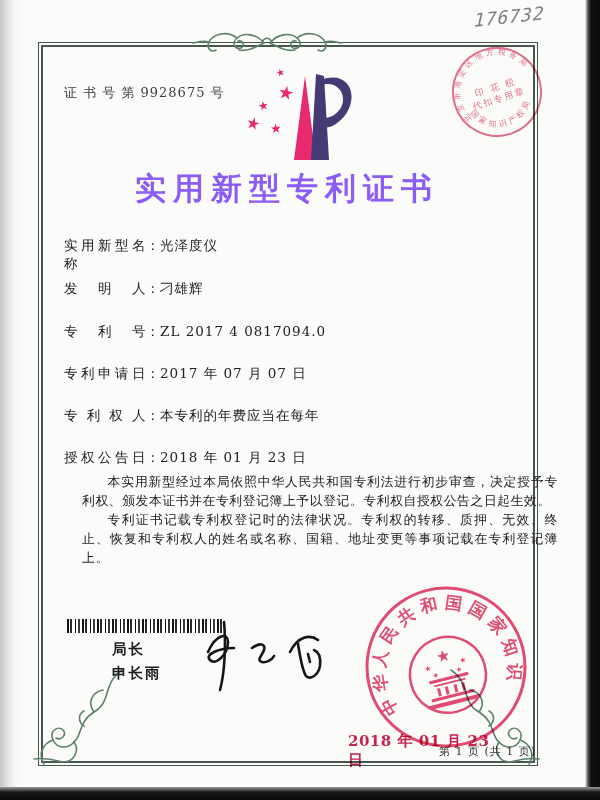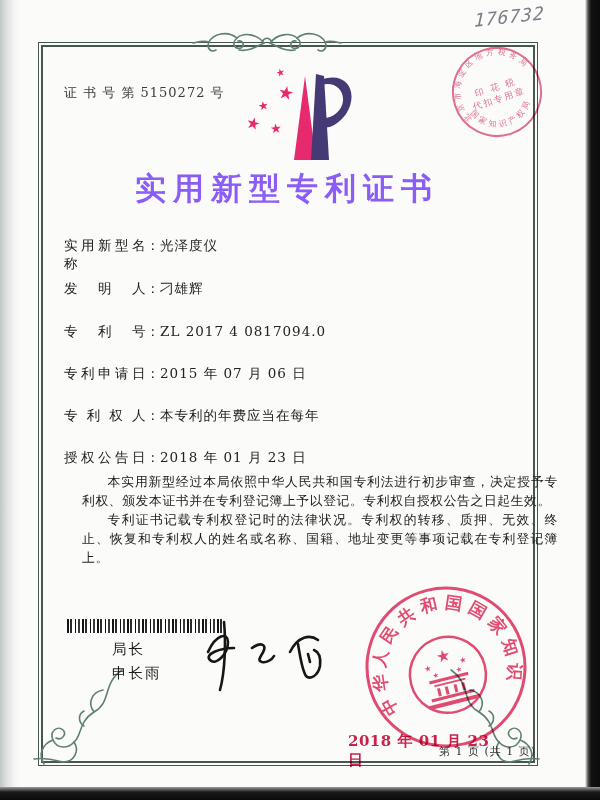--- a/index.html
+++ b/index.html
@@ -32,21 +32,21 @@
   .fvalue{letter-spacing:1px;}
   
   .body-text{left:62px;top:472px;width:476px;font-size:12.8px;line-height:19px;
              text-align:justify;letter-spacing:.6px;color:#1c1c1c;margin-left:20px;}
   .body-text p{margin:0;text-indent:2em;}
   
   .barcode{left:67px;top:619px;width:156px;height:14px;
     background:repeating-linear-gradient(90deg,#141414 0 2px,#fff 2px 3px,#2a2a2a 3px 5px,#fff 5px 8px,#111 8px 9px,#fff 9px 11px,#3a3a3a 11px 13px,#fff 13px 15px);}
   
   .signer{left:112px;font-size:14.5px;letter-spacing:2px;color:#1d1d1d;
-          font-family:"DejaVu Sans","Liberation Sans",sans-serif;}
+          font-family:"DejaVu Sans","Liberation Sans",sans-serif;font-weight:bold;}
   .sig-svg{left:186px;top:610px;}
   .sig-svg path{stroke:#161616;stroke-width:2.6;fill:none;stroke-linecap:round;stroke-linejoin:round;}
   
   .seal-main{left:362px;top:583px;width:168px;height:168px;transform:rotate(-14deg);
              mix-blend-mode:multiply;opacity:.92;}
   .seal-main text{fill:var(--seal_red);}
   .seal-date{left:348px;top:732px;width:160px;font-size:15px;font-weight:700;
              color:#c9244f;letter-spacing:.5px;mix-blend-mode:multiply;}
   .stamp-tax{left:451px;top:46px;width:92px;height:92px;transform:rotate(-18deg);opacity:.88;
              mix-blend-mode:multiply;}
@@ -100,21 +100,21 @@
     <path d="M96,6 C76,20 86,38 68,48 C52,58 56,72 48,78"></path>
     <path d="M68,48 C61,39 66,28 77,26"></path>
     <path d="M48,78 C42,85 31,85 27,76 C23,67 32,61 37,66 C41,70 36,77 30,74"></path>
     <path d="M48,78 C54,87 48,98 37,98"></path>
     <path d="M27,76 C16,80 12,91 18,100"></path>
     <path d="M8,95 C22,93 32,97 37,98"></path>
     <path d="M58,62 C52,58 52,50 58,47"></path>
   </g>
 </svg>
 
-<div class="abs certno">证 书 号 第 5150272 号</div>
+<div class="abs certno">证 书 号 第 9928675 号</div>
 
 <div class="abs logo">
   <span class="star" style="left:30px;top:-4px;font-size:10px;transform:rotate(-15deg)">★</span>
   <span class="star" style="left:32px;top:12px;font-size:18px;transform:rotate(10deg)">★</span>
   <span class="star" style="left:12px;top:28px;font-size:12px;transform:rotate(-10deg)">★</span>
   <span class="star" style="left:0px;top:44px;font-size:16px;transform:rotate(14deg)">★</span>
   <span class="star" style="left:24px;top:50px;font-size:13px;transform:rotate(-6deg)">★</span>
   <svg width="112" height="92" viewBox="0 0 112 92" style="position:absolute;left:0;top:0">
     <polygon points="59,4 48,88 70,88" fill="var(--logo_pink)"></polygon>
     <polygon points="70,2 78,4 83,88 65,88" fill="var(--logo_purple)"></polygon>
@@ -127,21 +127,21 @@
 <div class="abs row" style="top:237px">
   <span class="flabel">实用新型名称</span><span class="colon">：</span><span class="fvalue">光泽度仪</span>
 </div>
 <div class="abs row" style="top:280px">
   <span class="flabel">发明人</span><span class="colon">：</span><span class="fvalue">刁雄辉</span>
 </div>
 <div class="abs row" style="top:323px">
   <span class="flabel">专利号</span><span class="colon">：</span><span class="fvalue">ZL 2017 4 0817094.0</span>
 </div>
 <div class="abs row" style="top:365px">
-  <span class="flabel">专利申请日</span><span class="colon">：</span><span class="fvalue">2015 年 07 月 06 日</span>
+  <span class="flabel">专利申请日</span><span class="colon">：</span><span class="fvalue">2017 年 07 月 07 日</span>
 </div>
 <div class="abs row" style="top:407px">
   <span class="flabel">专利权人</span><span class="colon">：</span><span class="fvalue">本专利的年费应当在每年</span>
 </div>
 <div class="abs row" style="top:449px">
   <span class="flabel">授权公告日</span><span class="colon">：</span><span class="fvalue">2018 年 01 月 23 日</span>
 </div>
 
 <div class="abs body-text">
   <p>本实用新型经过本局依照中华人民共和国专利法进行初步审查，决定授予专利权、颁发本证书并在专利登记簿上予以登记。专利权自授权公告之日起生效。</p>

